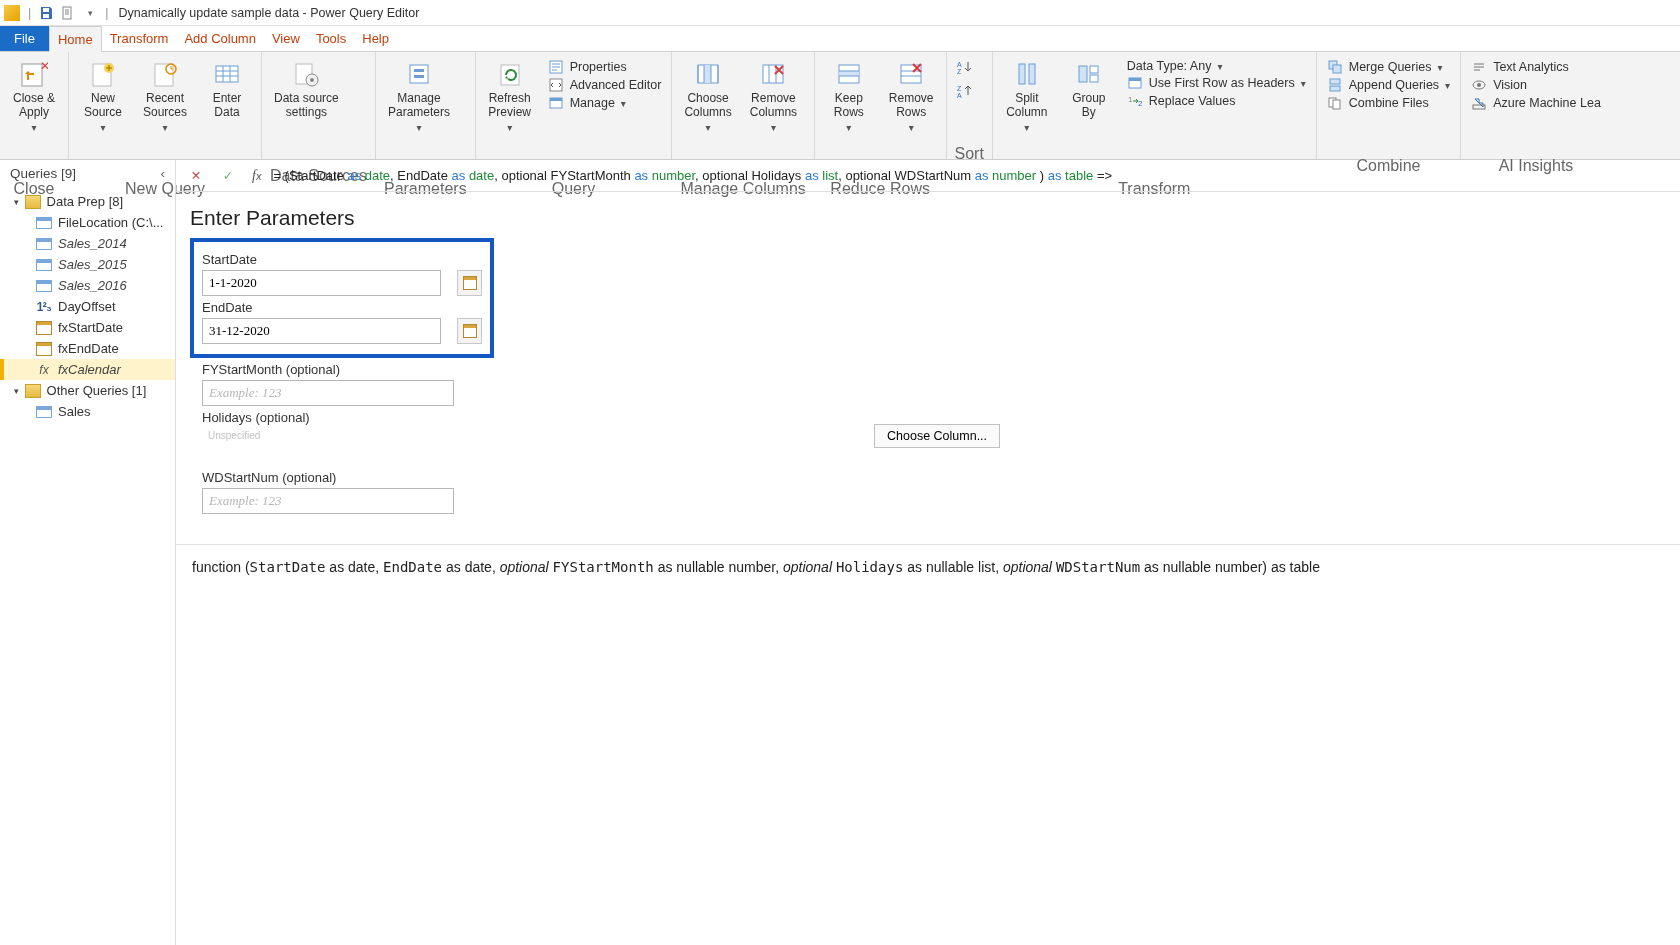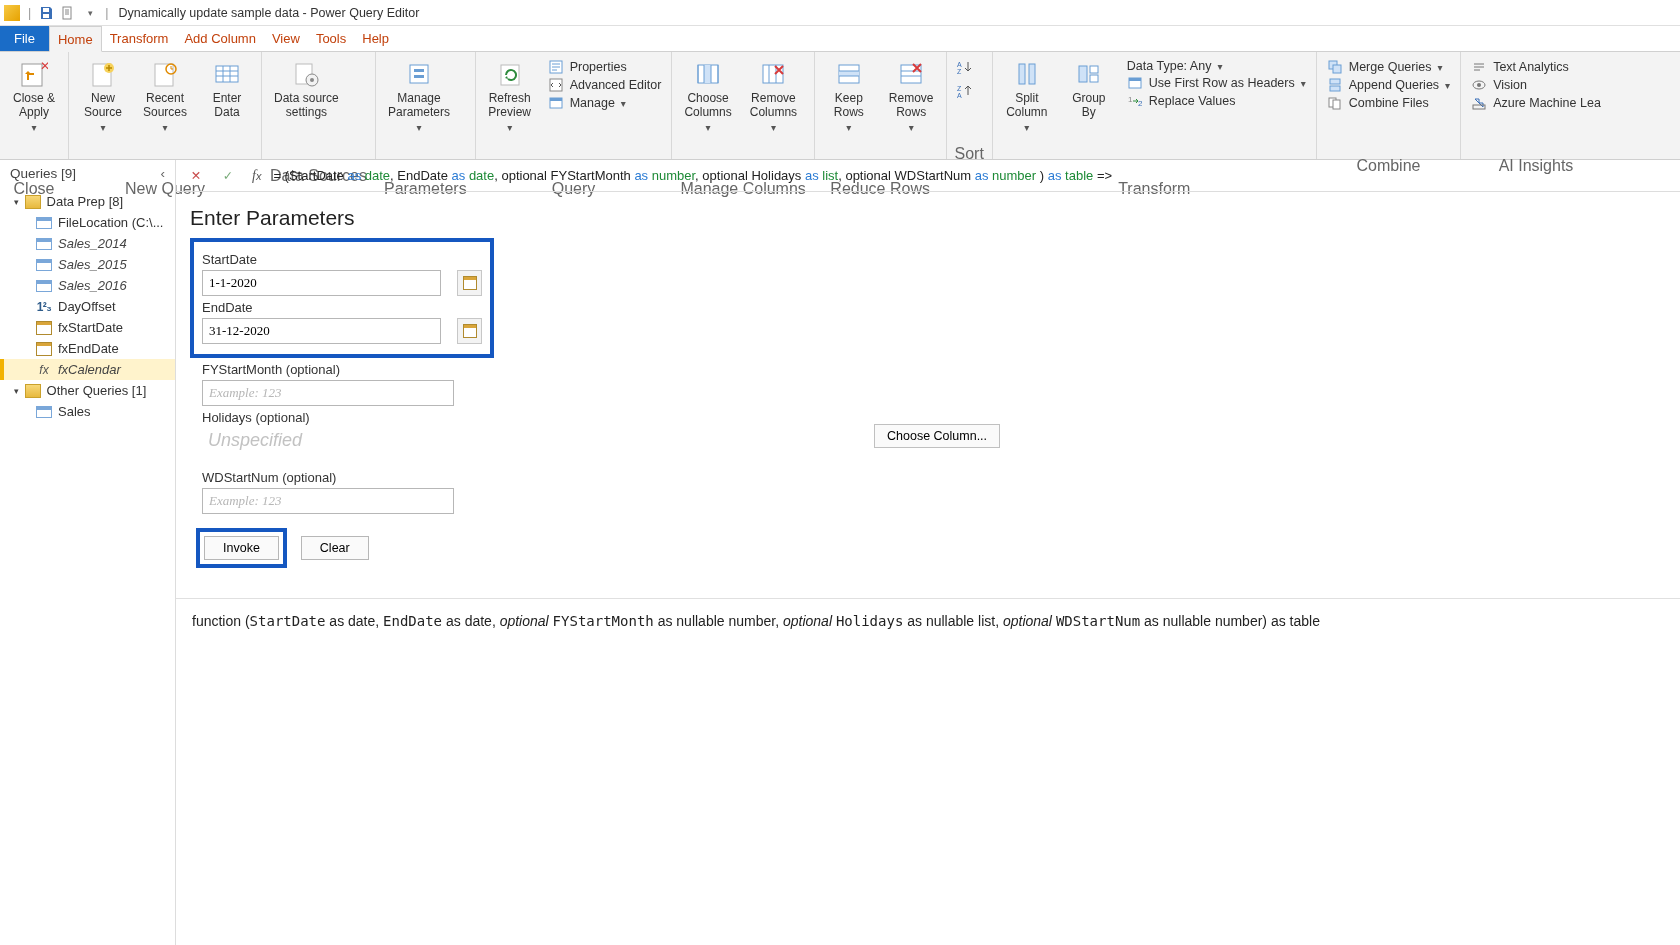--- a/index.html
+++ b/index.html
@@ -65,21 +65,21 @@
 .tk-kw { color:#2a7bd4; }
 .tk-type { color:#1d8a36; }
 
 .params-area { padding:14px 14px 4px; overflow:hidden; }
 .params-title { font-size:21px; color:#222; margin-bottom:8px; }
 .hl-box { border:4px solid #1557c0; padding:6px 8px 10px; width:304px; }
 .param-label { font-size:13px; color:#333; margin:4px 0 3px; }
 .field-row { display:flex; align-items:center; gap:16px; }
 .text-input { width:252px; height:26px; border:1px solid #b7b7b7; padding:2px 6px; font-size:13px; font-family:"Segoe UI"; }
 .text-input::placeholder { color:#b6b6b6; font-style:italic; }
-.hol-unspec { width:252px; height:20px; padding:2px 6px; font-size:18px; color:#c2c2c2; font-style:italic; }
+.hol-unspec { width:252px; height:20px; padding:2px 6px; font-size:10px; color:#c2c2c2; }
 .cal-btn { width:26px; height:26px; border:1px solid #c7c7c7; background:#f3f3f3; display:flex; align-items:center; justify-content:center; }
 .cal-btn .cal-ic { width:14px; height:14px; }
 .plain-param { padding-left:12px; }
 .choose-col-btn { margin-left:420px; border:1px solid #c0c0c0; background:#fafafa; padding:4px 12px; font-size:12.5px; }
 
 .action-row { display:flex; gap:14px; margin-top:14px; padding-left:6px; align-items:center; }
 .hl-btn-wrap { border:4px solid #1557c0; padding:4px; }
 .pq-btn { border:1px solid #b7b7b7; background:#fafafa; padding:4px 18px; font-size:12.5px; }
 
 .separator-line { border-top:1px solid #e0e0e0; margin:26px 0 0; }
@@ -581,26 +581,20 @@
           <div class="hol-unspec">Unspecified</div>
         </div>
         <button class="choose-col-btn">Choose Column...</button>
       </div>
 
       <div class="plain-param" style="margin-top:22px;">
         <div class="param-label">WDStartNum (optional)</div>
         <input class="text-input" placeholder="Example: 123" style="">
       </div>
 
-      <div class="action-row">
-        <div class="hl-btn-wrap">
-          <button class="pq-btn">Invoke</button>
-        </div>
-        <button class="pq-btn">Clear</button>
-      </div>
     </div>
 
     <div class="separator-line"></div>
     <div class="signature">
       <span>function (</span><span class="code">StartDate</span><span> as date, </span><span class="code">EndDate</span><span> as date, </span><span class="opt">optional </span><span class="code">FYStartMonth</span><span> as nullable number, </span><span class="opt">optional </span><span class="code">Holidays</span><span> as nullable list, </span><span class="opt">optional </span><span class="code">WDStartNum</span><span> as nullable number) as table</span>
     </div>
   </div>
 </div>
 
 </body></html>

